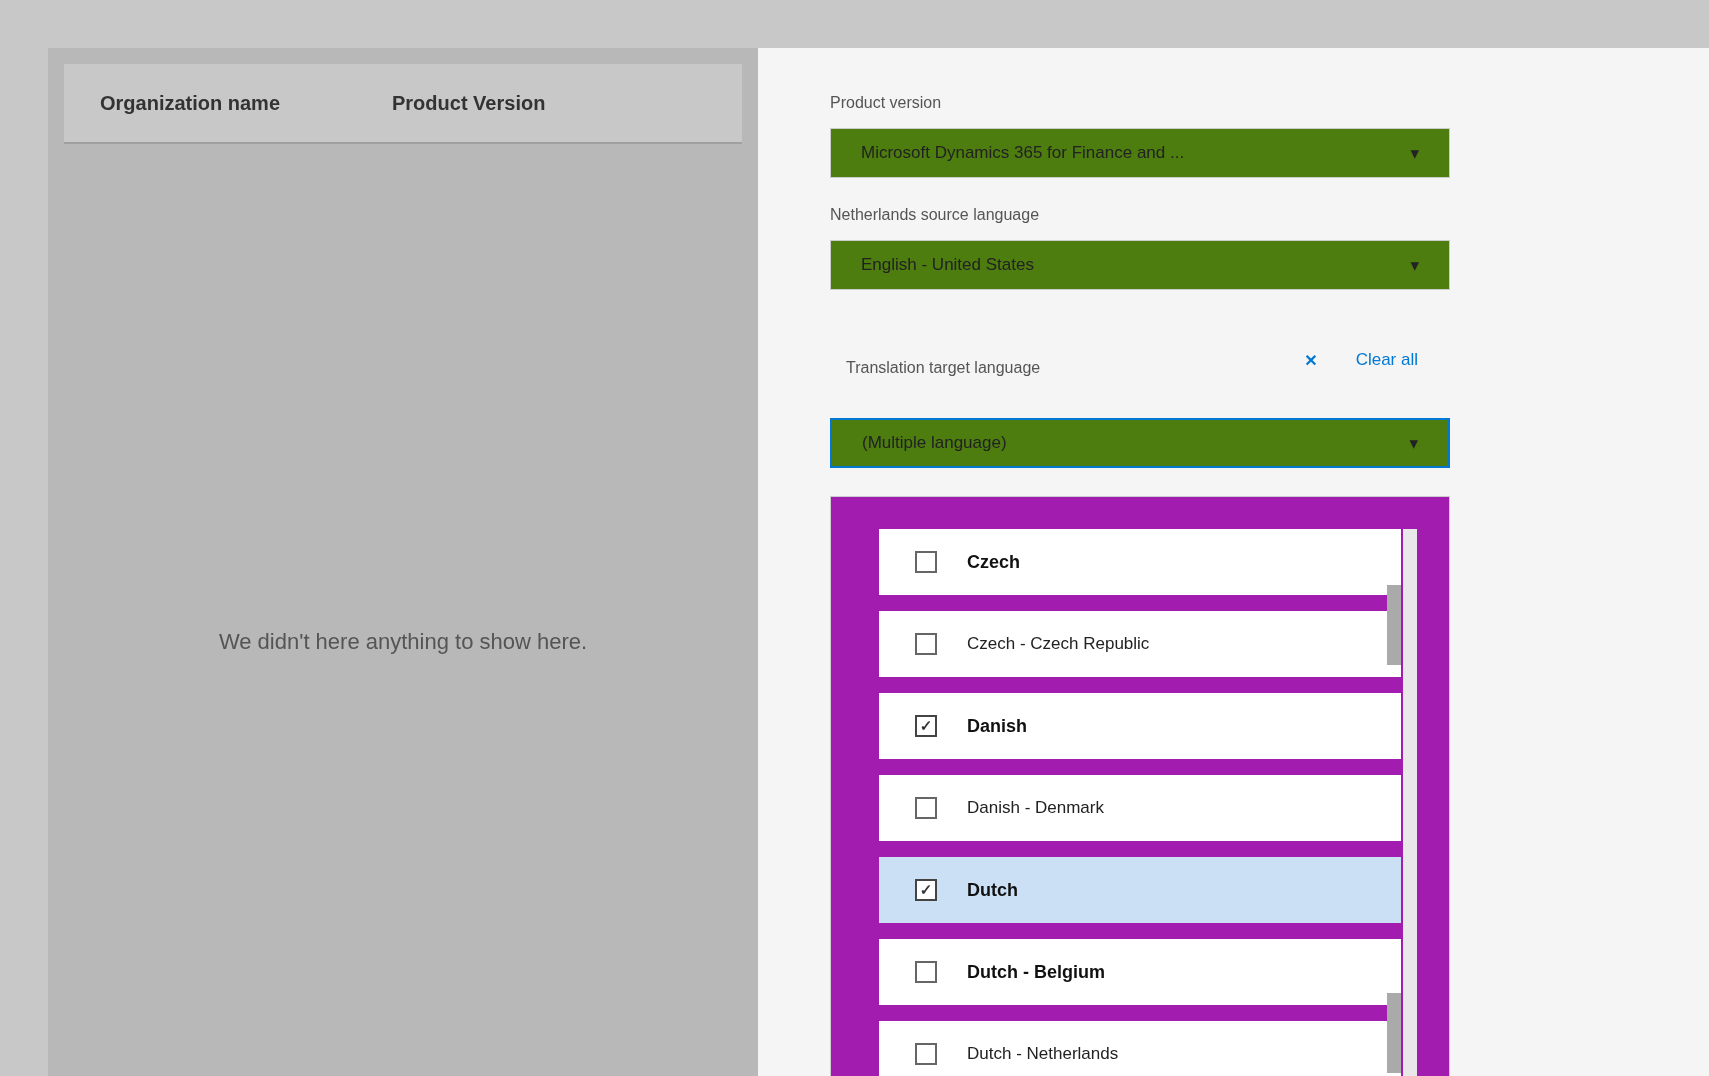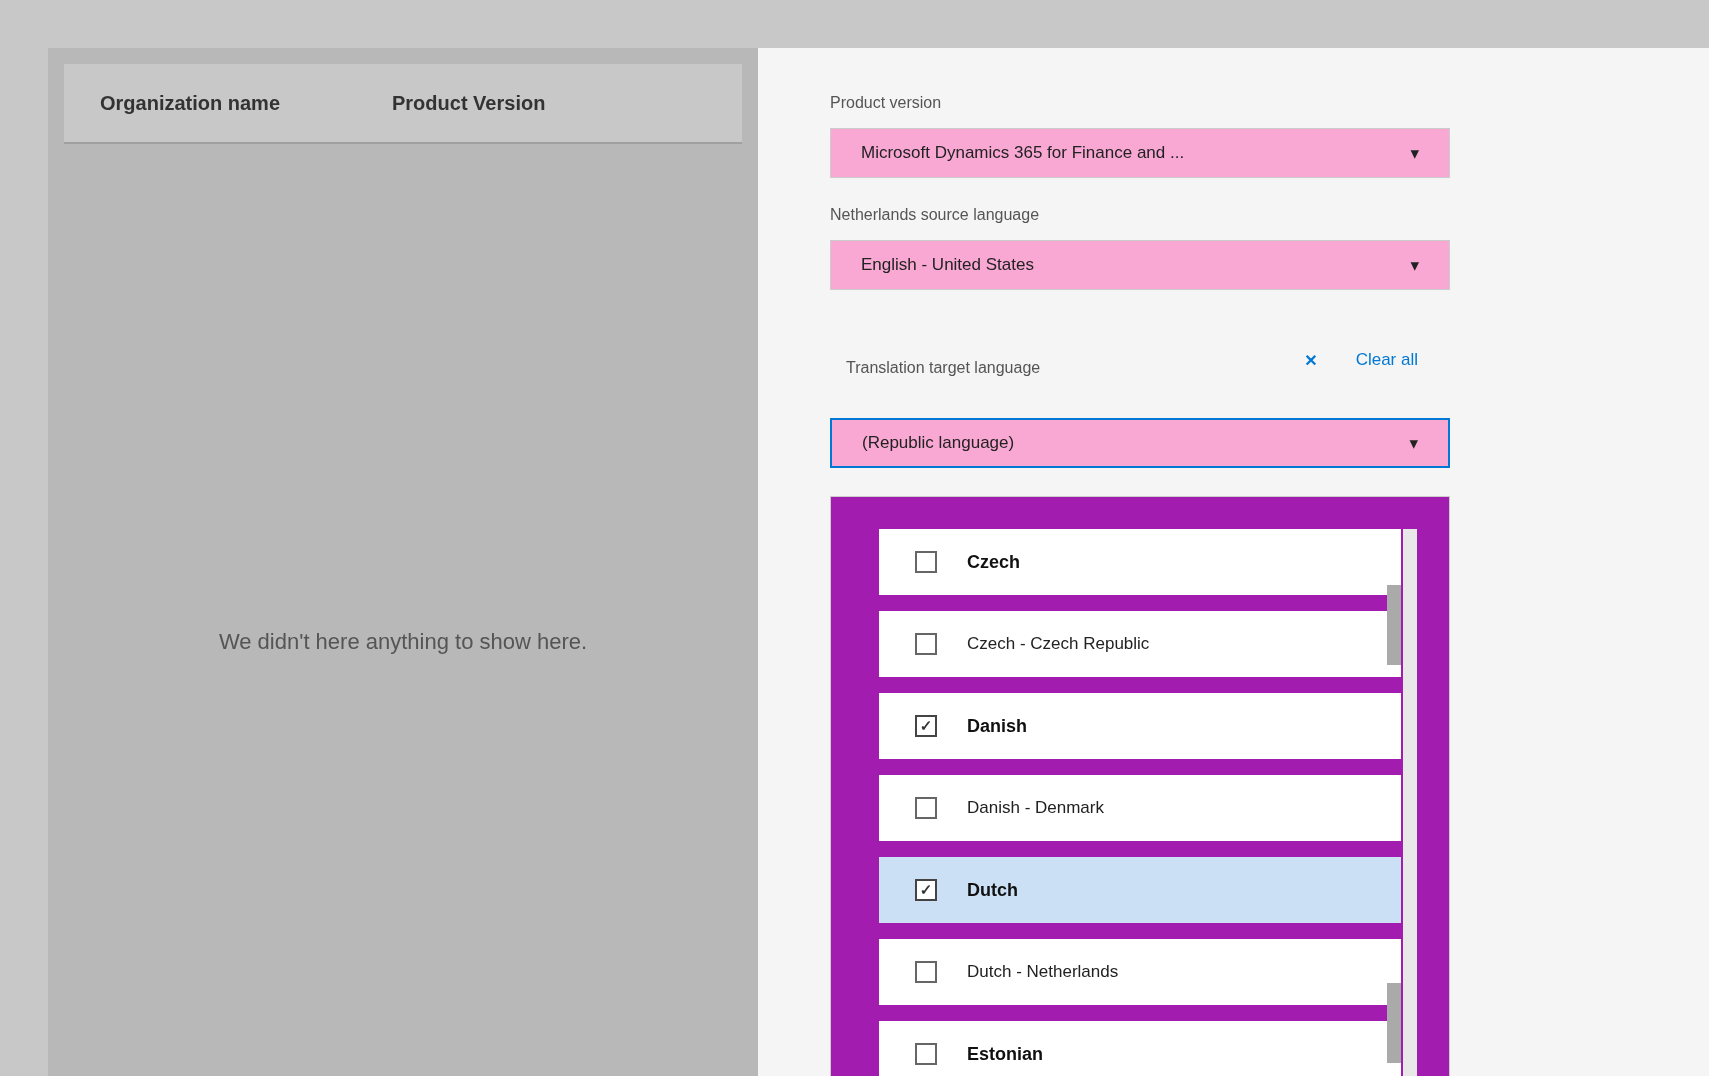--- a/index.html
+++ b/index.html
@@ -75,21 +75,21 @@
       font-size: 16px;
       color: #555;
       margin-bottom: 10px;
       display: block;
     }
 
     .dropdown-select {
       width: 620px;
       height: 50px;
       border: 1.5px solid #ccc;
-      background: #f9a8d4;
+      background: #4d7c0f;
       display: flex;
       align-items: center;
       justify-content: space-between;
       padding: 0 14px;
       cursor: pointer;
       margin-bottom: 28px;
     }
 
     .dropdown-select span {
       font-size: 17px;
@@ -263,21 +263,21 @@
 
   <div class="section-group">
     <div class="target-lang-header">
       <span class="field-label" style="margin-bottom:0">Translation target language</span>
       <button class="clear-all-btn">
         <span class="x-icon">✕</span>
         <span>Clear all</span>
       </button>
     </div>
     <div class="dropdown-select active">
-      <span>(Republic language)</span>
+      <span>(Multiple language)</span>
       <span class="chevron-icon">▾</span>
     </div>
 
     <div class="dropdown-list">
       <div style="position:relative">
         <div class="dropdown-list-inner">
 
         <div class="list-item bold-item">
               <div class="checkbox"></div>
               <span class="item-label">Czech</span>
@@ -290,20 +290,24 @@
               <div class="checkbox checked"></div>
               <span class="item-label">Danish</span>
             </div>
             <div class="list-item">
               <div class="checkbox"></div>
               <span class="item-label">Danish - Denmark</span>
             </div>
             <div class="list-item bold-item highlighted">
               <div class="checkbox checked"></div>
               <span class="item-label">Dutch</span>
+            </div>
+            <div class="list-item bold-item">
+              <div class="checkbox"></div>
+              <span class="item-label">Dutch - Belgium</span>
             </div>
             <div class="list-item">
               <div class="checkbox"></div>
               <span class="item-label">Dutch - Netherlands</span>
             </div>
             <div class="list-item bold-item">
               <div class="checkbox"></div>
               <span class="item-label">Estonian</span>
             </div>
           </div>

